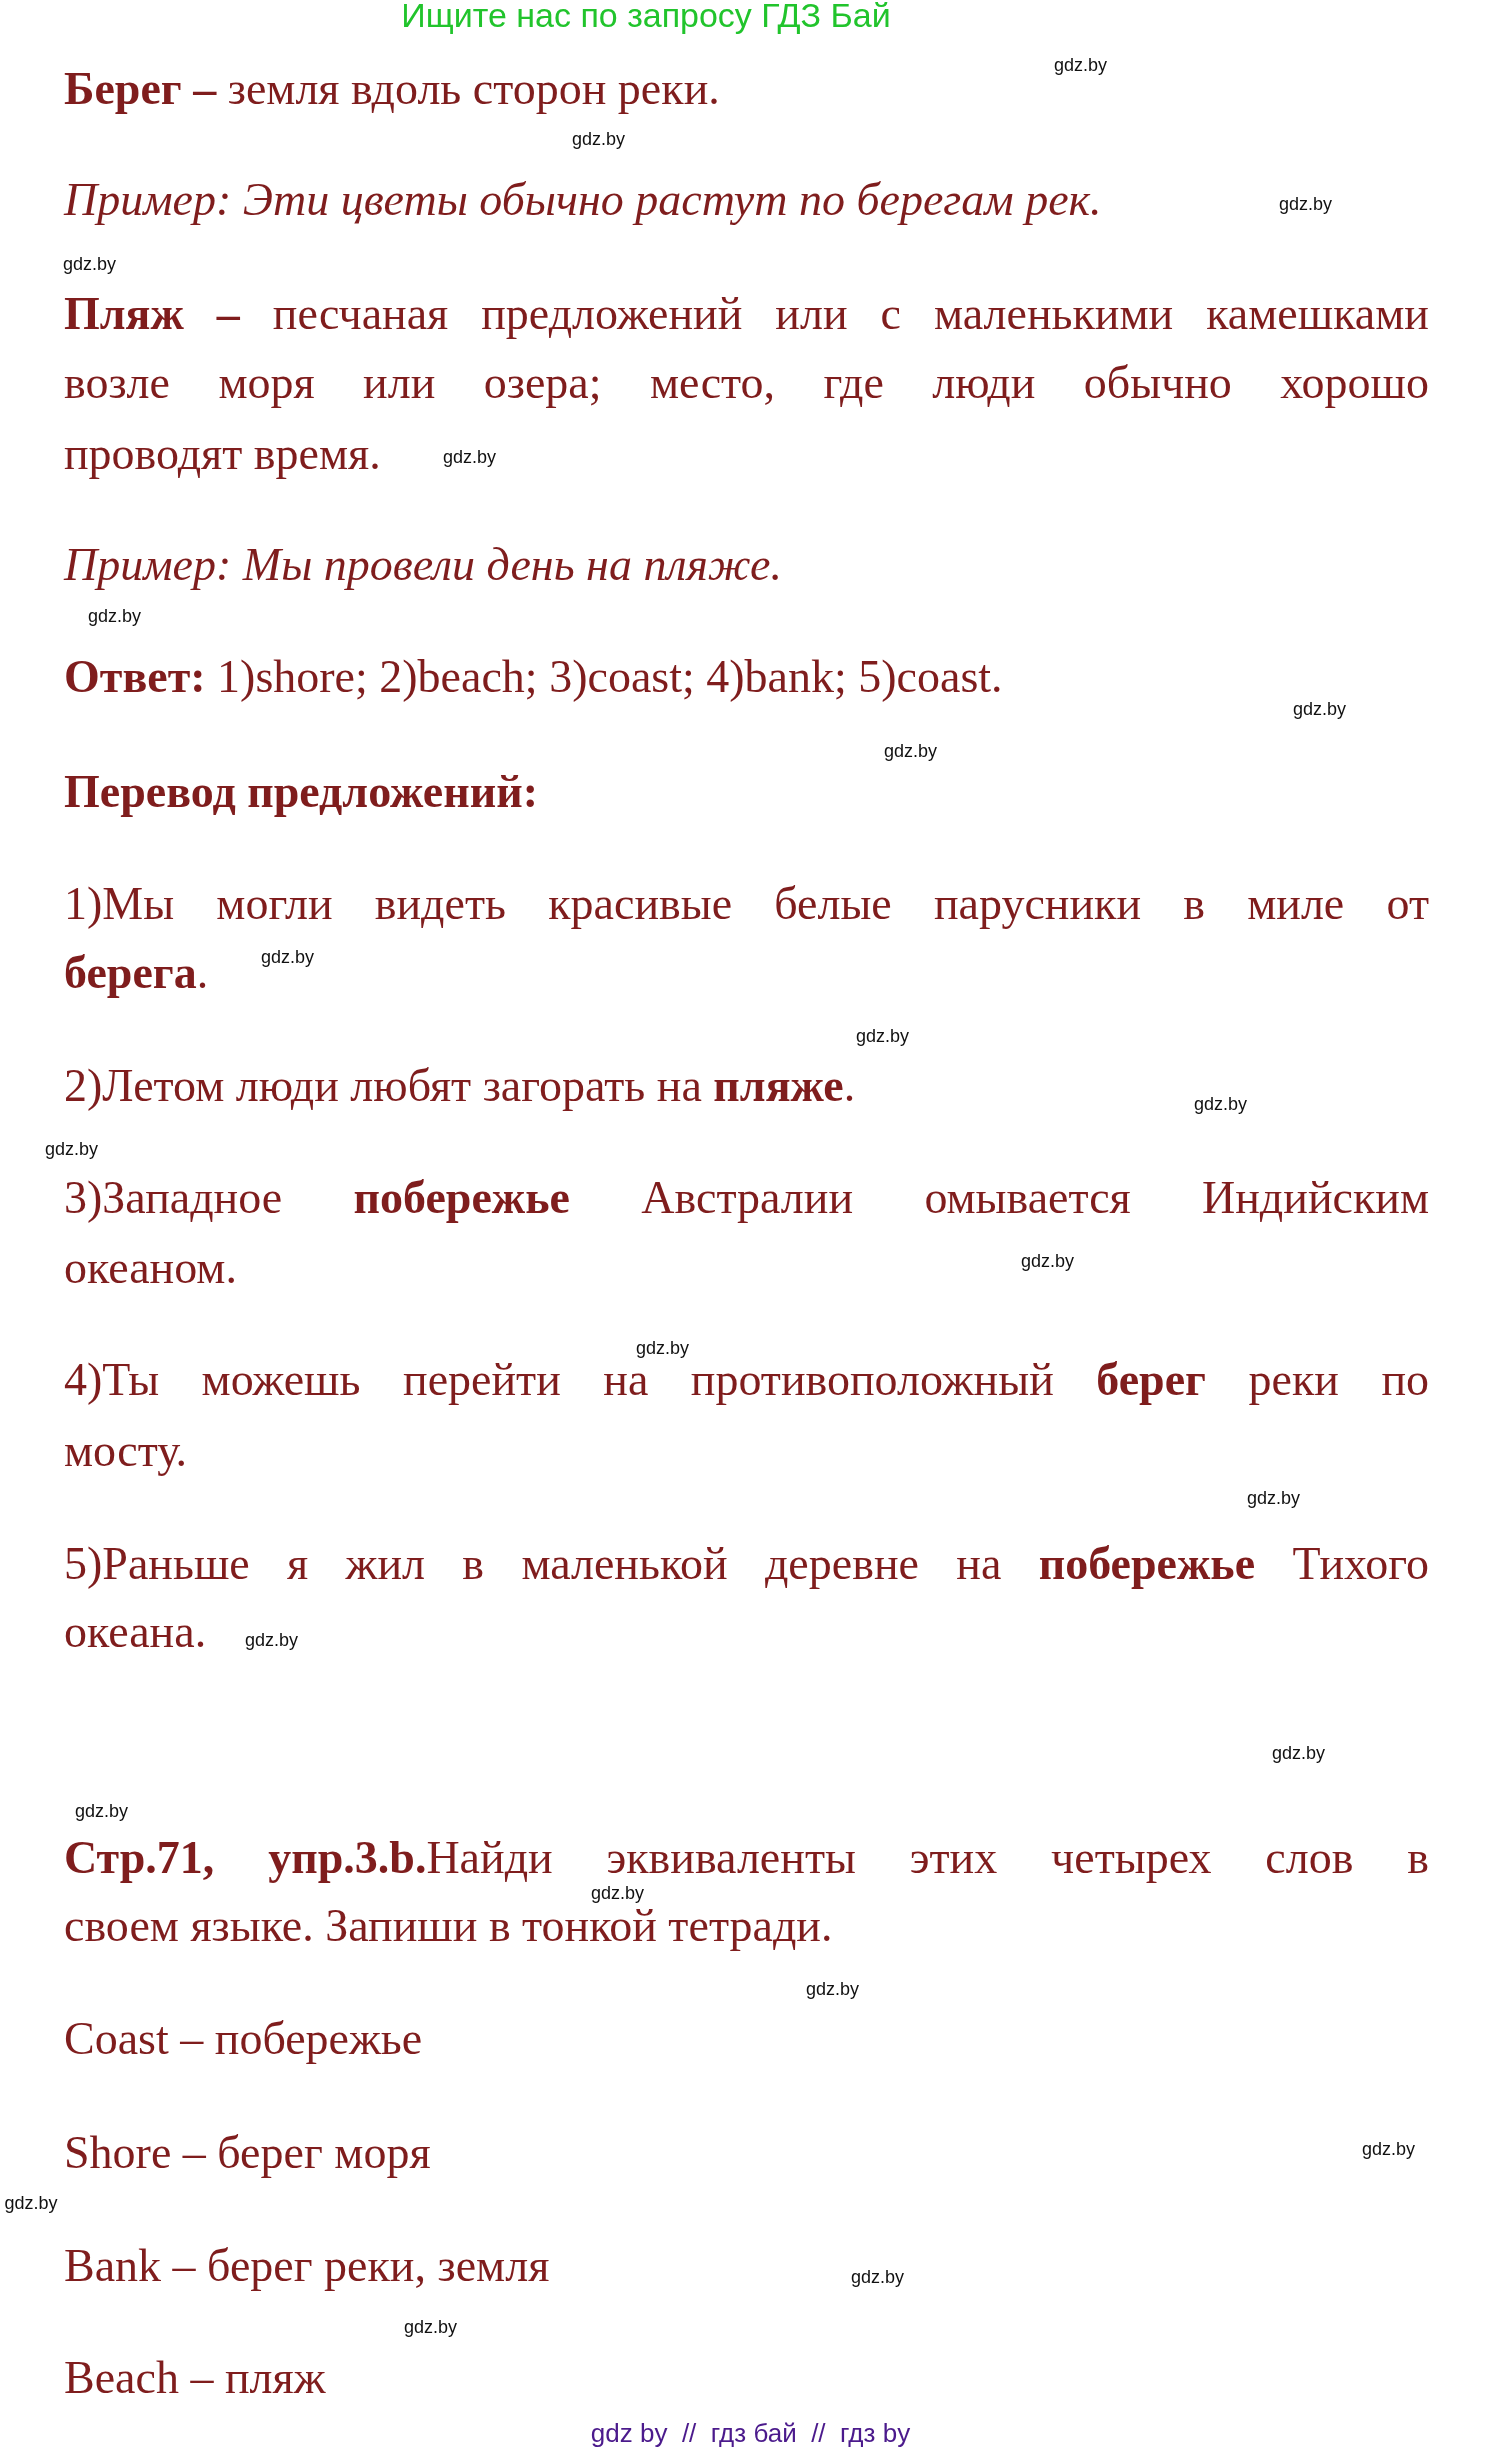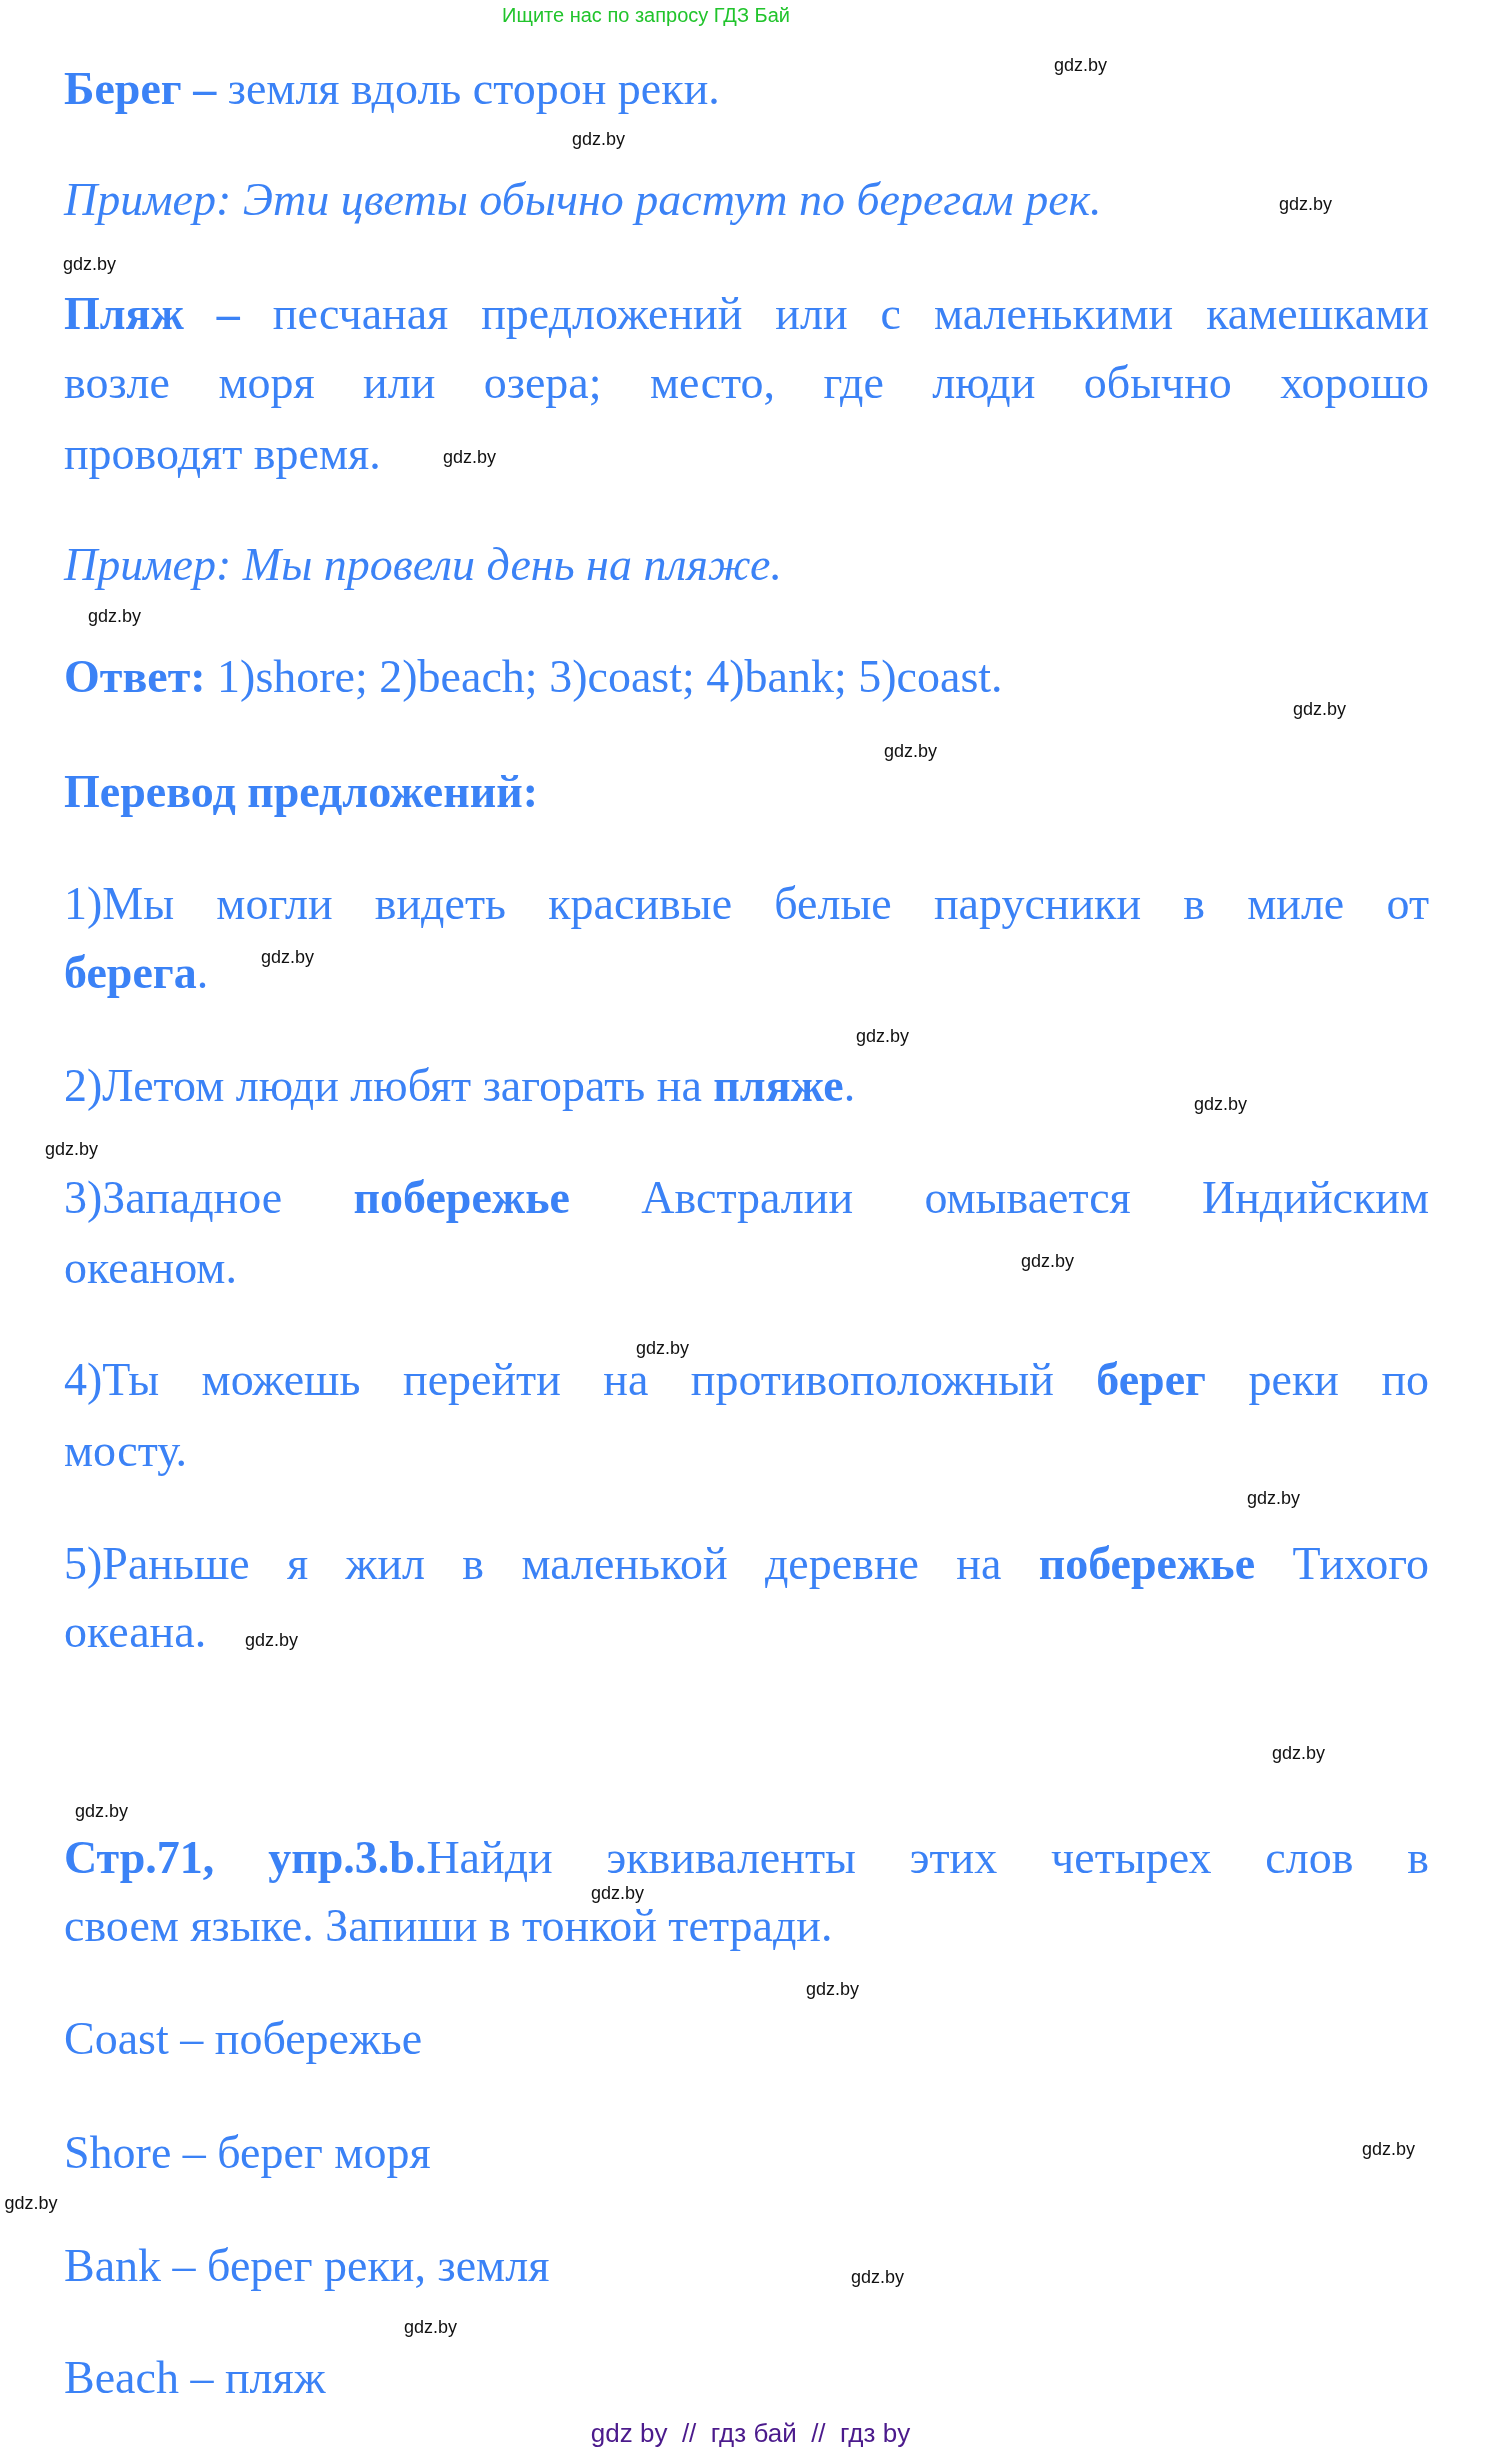--- a/index.html
+++ b/index.html
@@ -1,20 +1,20 @@
 <!DOCTYPE html>
 <html style="font-size:14.3px"><head>
 <meta charset="utf-8">
 <style>
   html, body { margin:0; padding:0; background:#ffffff; }
   body { width:1501px; height:2462px; position:relative; overflow:hidden; }
   .hdr { position:absolute; top:0; left:0; width:1292px; text-align:center;
-         font-family:"Liberation Sans", sans-serif; font-size:20px; color:#21c42c; line-height:30px; }
+         font-family:"Liberation Sans", sans-serif; font-size:34px; color:#21c42c; line-height:30px; }
   .ln { position:absolute; left:64px; font-family:"Liberation Serif", serif; font-size:46px;
-        color:#3b82f6; line-height:54px; white-space:nowrap; transform:translateY(-50%); }
+        color:#7f1d1d; line-height:54px; white-space:nowrap; transform:translateY(-50%); }
   .ln.just { width:1365px; text-align:justify; text-align-last:justify; white-space:normal; }
   .it { font-style:italic; }
   b { font-weight:bold; }
   .wm { position:absolute; font-family:"Liberation Sans", sans-serif; font-size:18px; color:#111;
         line-height:29px; transform:translateY(-50%); white-space:nowrap; }
   .ftr { position:absolute; left:0; width:1501px; text-align:center; top:2419px;
          font-family:"Liberation Sans", sans-serif; font-size:26px; color:#4b1a8c; line-height:29px; }
 </style>
 </head>
 <body>

